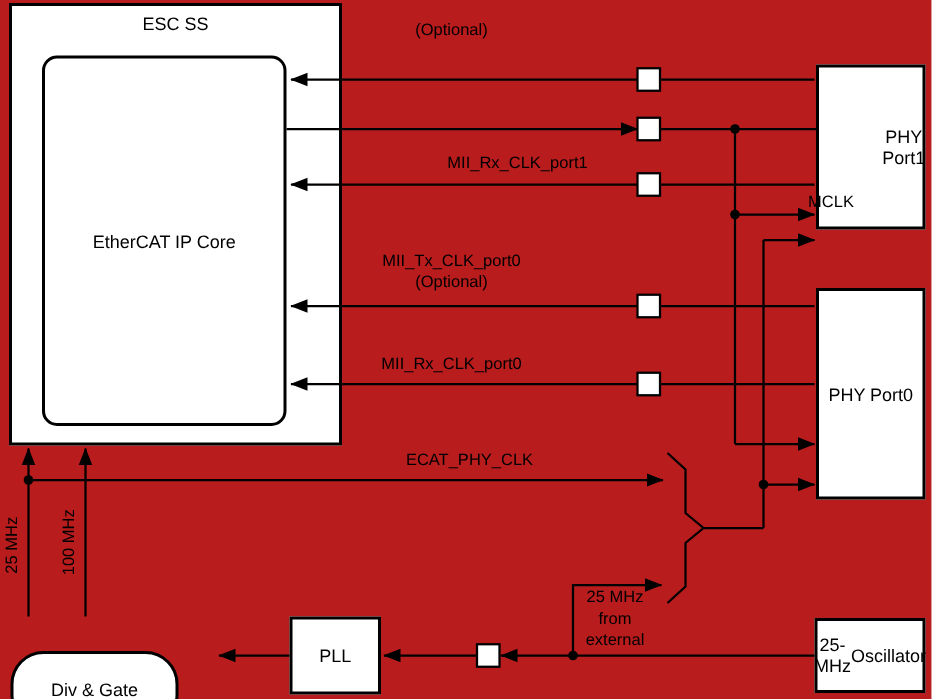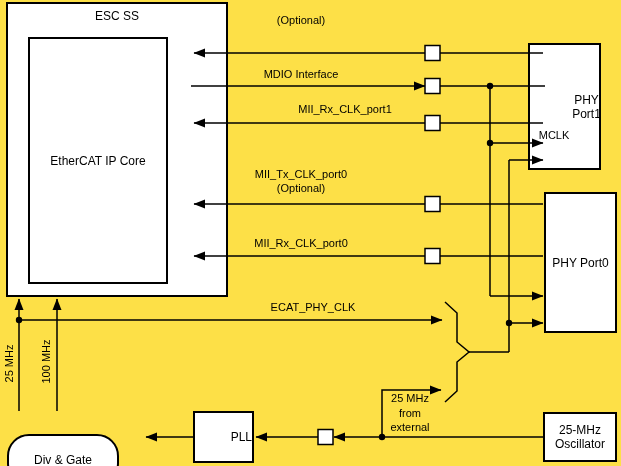--- a/index.html
+++ b/index.html
@@ -1,60 +1,60 @@
 <!DOCTYPE html>
 <html><head>
 <meta charset="utf-8">
 <style>
   html,body{margin:0;padding:0;background:#ffffff;}
   .stage{
-    position:relative;width:621px;height:466px;background:#fde047;
+    position:relative;width:621px;height:466px;background:#b91c1c;
     font-family:"Liberation Sans","DejaVu Sans",sans-serif;color:#000;
     overflow:visible;
   }
   .box{
     position:absolute;box-sizing:border-box;border:2px solid #000;background:#fff;
     display:flex;align-items:center;justify-content:center;
     font-size:12px;line-height:14px;text-align:center;
   }
   .box.top-label{align-items:flex-start;padding-top:5px;}
-  .box.two-line{flex-direction:column;}
+  .box.two-line{flex-direction:row;}
   .wires{position:absolute;left:0;top:0;width:621px;height:466px;}
   .lbl{position:absolute;font-size:11px;line-height:13.5px;text-align:center;white-space:nowrap;}
   .vlbl{
     position:absolute;font-size:11px;line-height:13px;text-align:center;white-space:nowrap;
     transform:rotate(-90deg);transform-origin:center center;
   }
 </style>
 </head>
 <body>
 
 <div class="stage">
 
   <div class="box top-label" style="left:6px;top:2px;width:222px;height:295px;">
     <span>ESC SS</span>
   </div>
 
-  <div class="box" style="left:28px;top:37px;width:140px;height:247px;">
+  <div class="box" style="left:28px;top:37px;width:163px;height:247px;border-radius:10px;">
     <span>EtherCAT IP Core</span>
   </div>
 
-  <div class="box" style="left:528px;top:43px;width:73px;height:127px;padding-left:44px;">
+  <div class="box" style="left:544px;top:43px;width:73px;height:110px;padding-left:44px;">
     <span>PHY Port1</span>
   </div>
 
   <div class="box" style="left:544px;top:192px;width:73px;height:141px;">
     <span>PHY Port0</span>
   </div>
 
   <div class="box" style="left:7px;top:434px;width:112px;height:51px;border-radius:22px;">
     <span>Div &amp; Gate</span>
   </div>
 
-  <div class="box" style="left:193px;top:411px;width:61px;height:52px;justify-content:flex-end;">
+  <div class="box" style="left:193px;top:411px;width:61px;height:52px;">
     <span>PLL</span>
   </div>
 
   <div class="box two-line" style="left:543px;top:412px;width:74px;height:50px;">
     <span>25-MHz</span>
     <span>Oscillator</span>
   </div>
 
   <svg class="wires" viewBox="0 0 621 466">
     <defs>
@@ -99,21 +99,20 @@
       <circle cx="509" cy="323" r="3.2"></circle>
       <circle cx="19" cy="320" r="3.2"></circle>
       <circle cx="382" cy="437" r="3.2"></circle>
     </g>
   </svg>
 
   <div class="lbl" style="left:228px;top:14px;width:146px;">
     <div>(Optional)</div>
   </div>
 
-  <div class="lbl" style="left:228px;top:68px;width:146px;">MDIO Interface</div>
 
   <div class="lbl" style="left:228px;top:103px;width:146px;padding-left:44px;">MII_Rx_CLK_port1</div>
 
   <div class="lbl" style="left:496px;top:129px;width:44px;margin-left:36px;">MCLK</div>
 
   <div class="lbl" style="left:228px;top:168px;width:146px;">
     <div>MII_Tx_CLK_port0</div>
     <div>(Optional)</div>
   </div>
 

